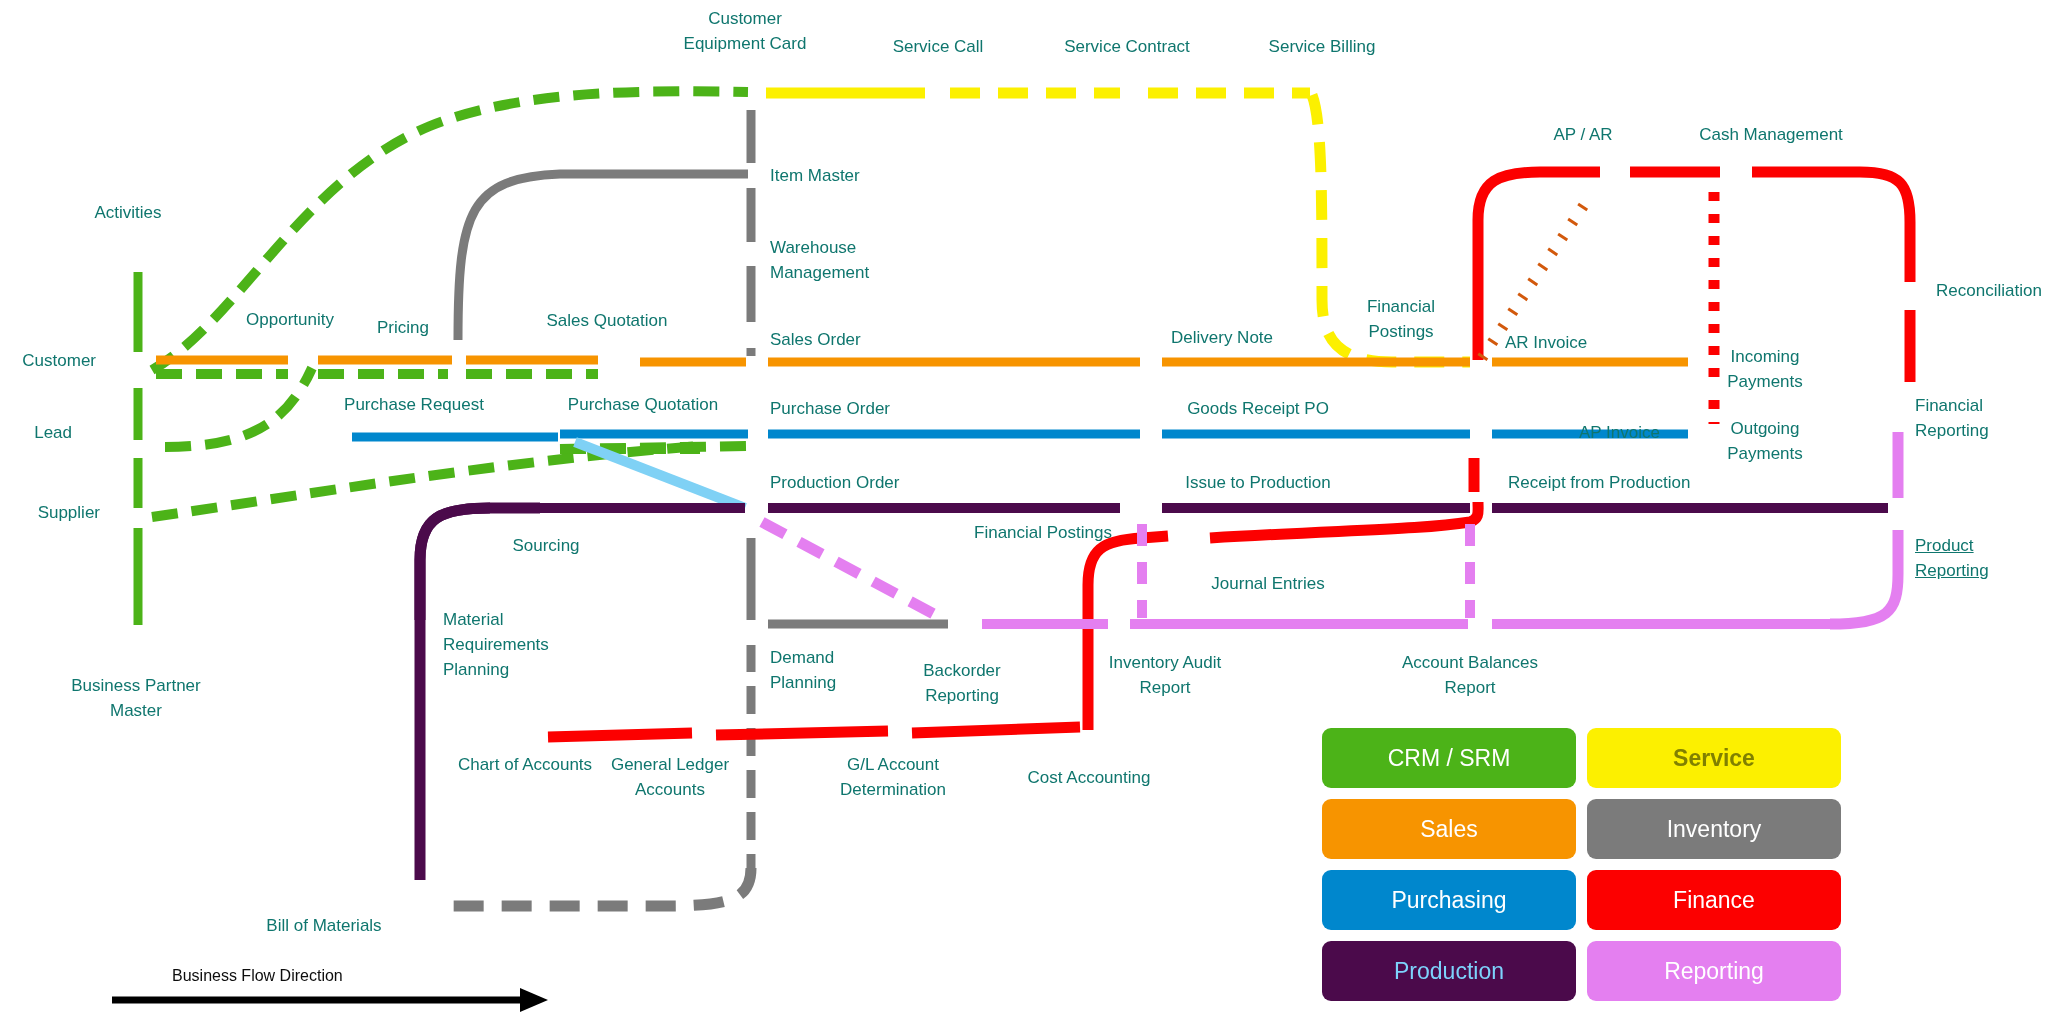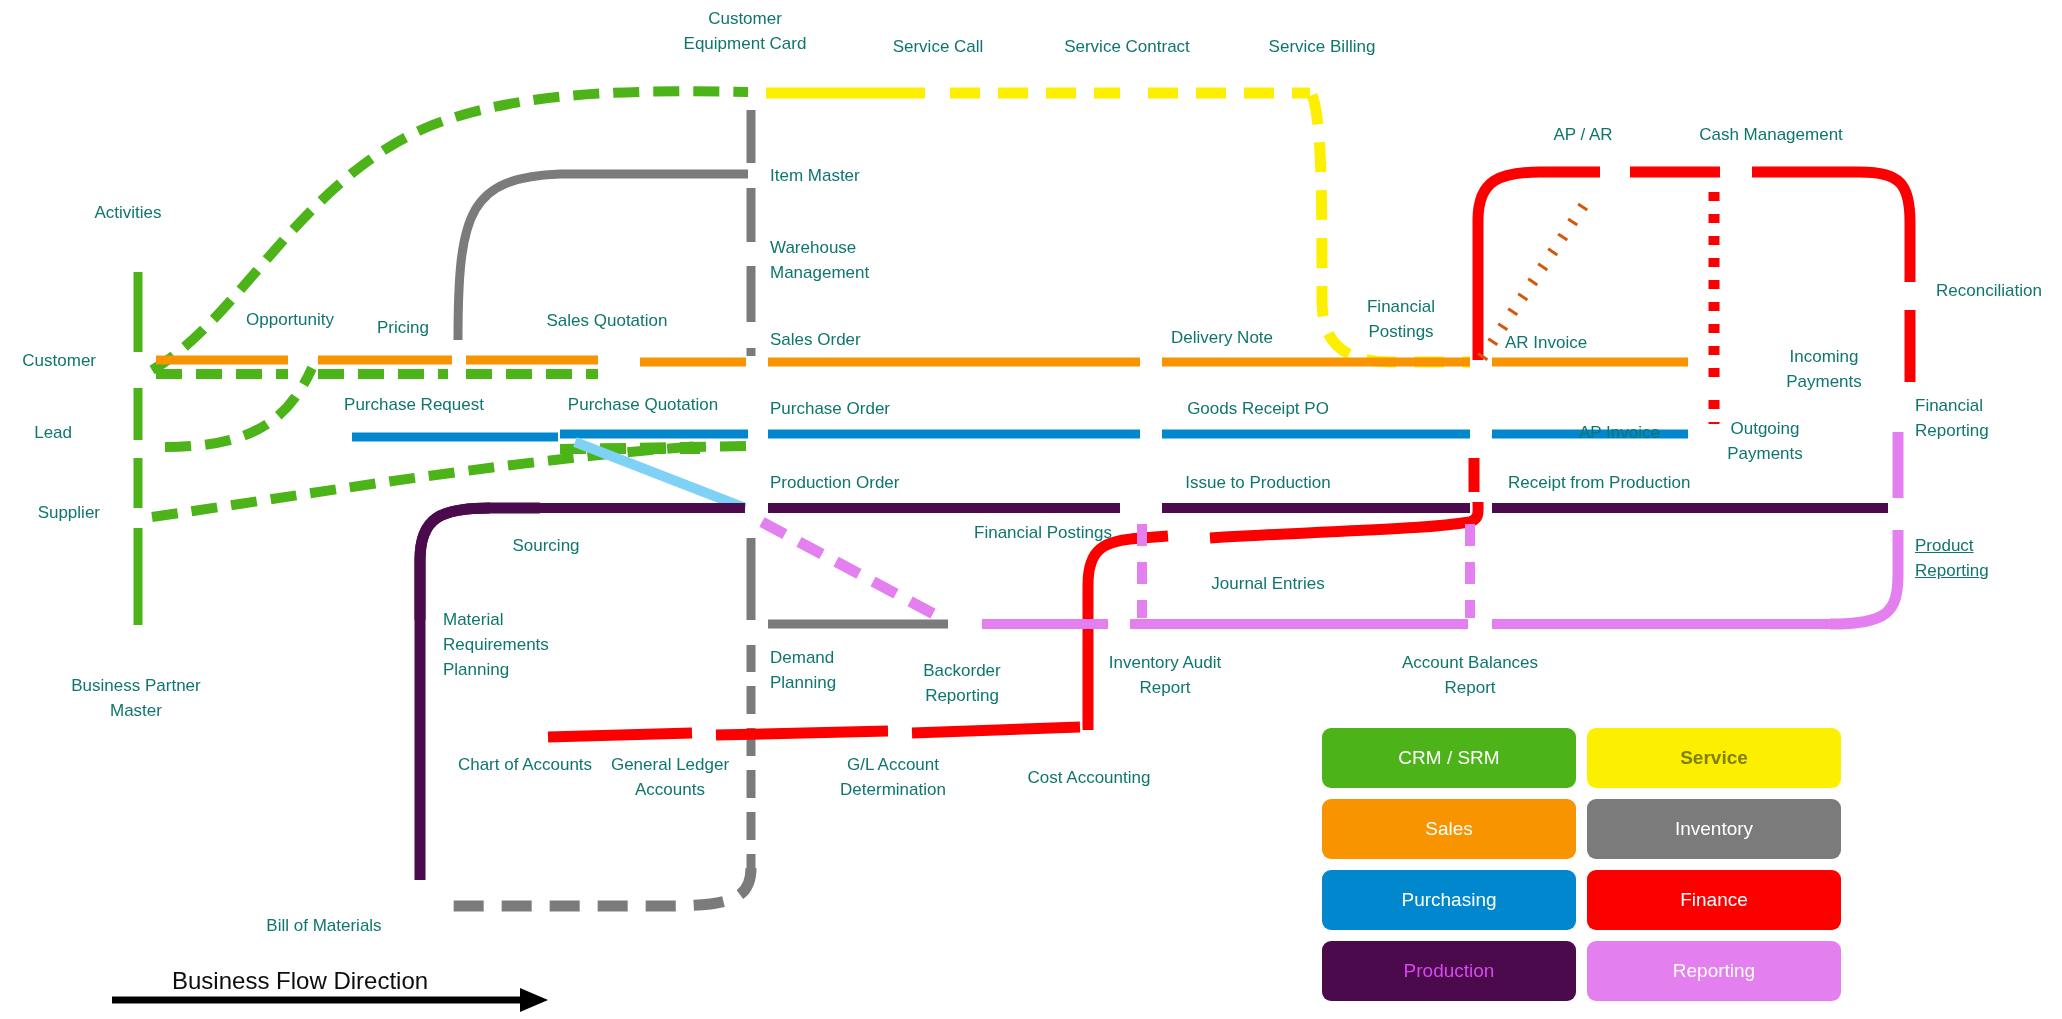--- a/index.html
+++ b/index.html
@@ -42,31 +42,31 @@
     display: grid;
     grid-template-columns: 254px 254px;
     grid-template-rows: 60px 60px 60px 60px;
     gap: 11px 11px;
   }
   .legend-chip {
     border-radius: 9px;
     display: flex;
     align-items: center;
     justify-content: center;
-    font-size: 19px;
+    font-size: 23px;
     color: #ffffff;
     font-family: "Liberation Sans", sans-serif;
   }
 
   
   #flowdir-label {
     position: absolute;
     left: 172px;
     top: 967px;
-    font-size: 24px;
+    font-size: 16px;
     color: #0d0d0d;
   }
 </style>
 </head>
 <body>
 
 <div id="canvas">
 
   <svg id="flow-svg" viewBox="0 0 2062 1019">
 
@@ -259,21 +259,21 @@
 
   <div class="lbl ctr" style="left:1401px; top:294px;">Financial
 Postings</div>
   <div class="lbl ctr" style="left:1583px; top:122px;">AP / AR</div>
   <div class="lbl ctr" style="left:1771px; top:122px;">Cash Management</div>
 
   <div class="lbl" style="left:1505px; top:330px;">AR Invoice</div>
   <div class="lbl" style="left:1579px; top:392px;margin-top:28px;">AP Invoice</div>
   <div class="lbl" style="left:1508px; top:470px;">Receipt from Production</div>
 
-  <div class="lbl ctr" style="left:1824px; top:344px;">Incoming
+  <div class="lbl ctr" style="left:1765px; top:344px;">Incoming
 Payments</div>
   <div class="lbl ctr" style="left:1765px; top:416px;">Outgoing
 Payments</div>
 
   <div class="lbl" style="left:1936px; top:278px;">Reconciliation</div>
   <div class="lbl" style="left:1915px; top:393px;">Financial
 Reporting</div>
   <div class="lbl" style="left:1915px; top:533px;text-decoration:underline;">Product
 Reporting</div>
 
@@ -317,21 +317,21 @@
     </div>
     <div class="legend-chip" style="background:#7b7b7b;color:#ffffff;">
       <span>Inventory</span>
     </div>
     <div class="legend-chip" style="background:#0087cd;color:#ffffff;">
       <span>Purchasing</span>
     </div>
     <div class="legend-chip" style="background:#fc0000;color:#ffffff;">
       <span>Finance</span>
     </div>
-    <div class="legend-chip" style="background:#4b0a4b;color:#d946ef;">
+    <div class="legend-chip" style="background:#4b0a4b;color:#7dd3fc;">
       <span>Production</span>
     </div>
     <div class="legend-chip" style="background:#e47ff0;color:#ffffff;">
       <span>Reporting</span>
     </div>
   </div>
 
 </div>
 
 </body></html>

